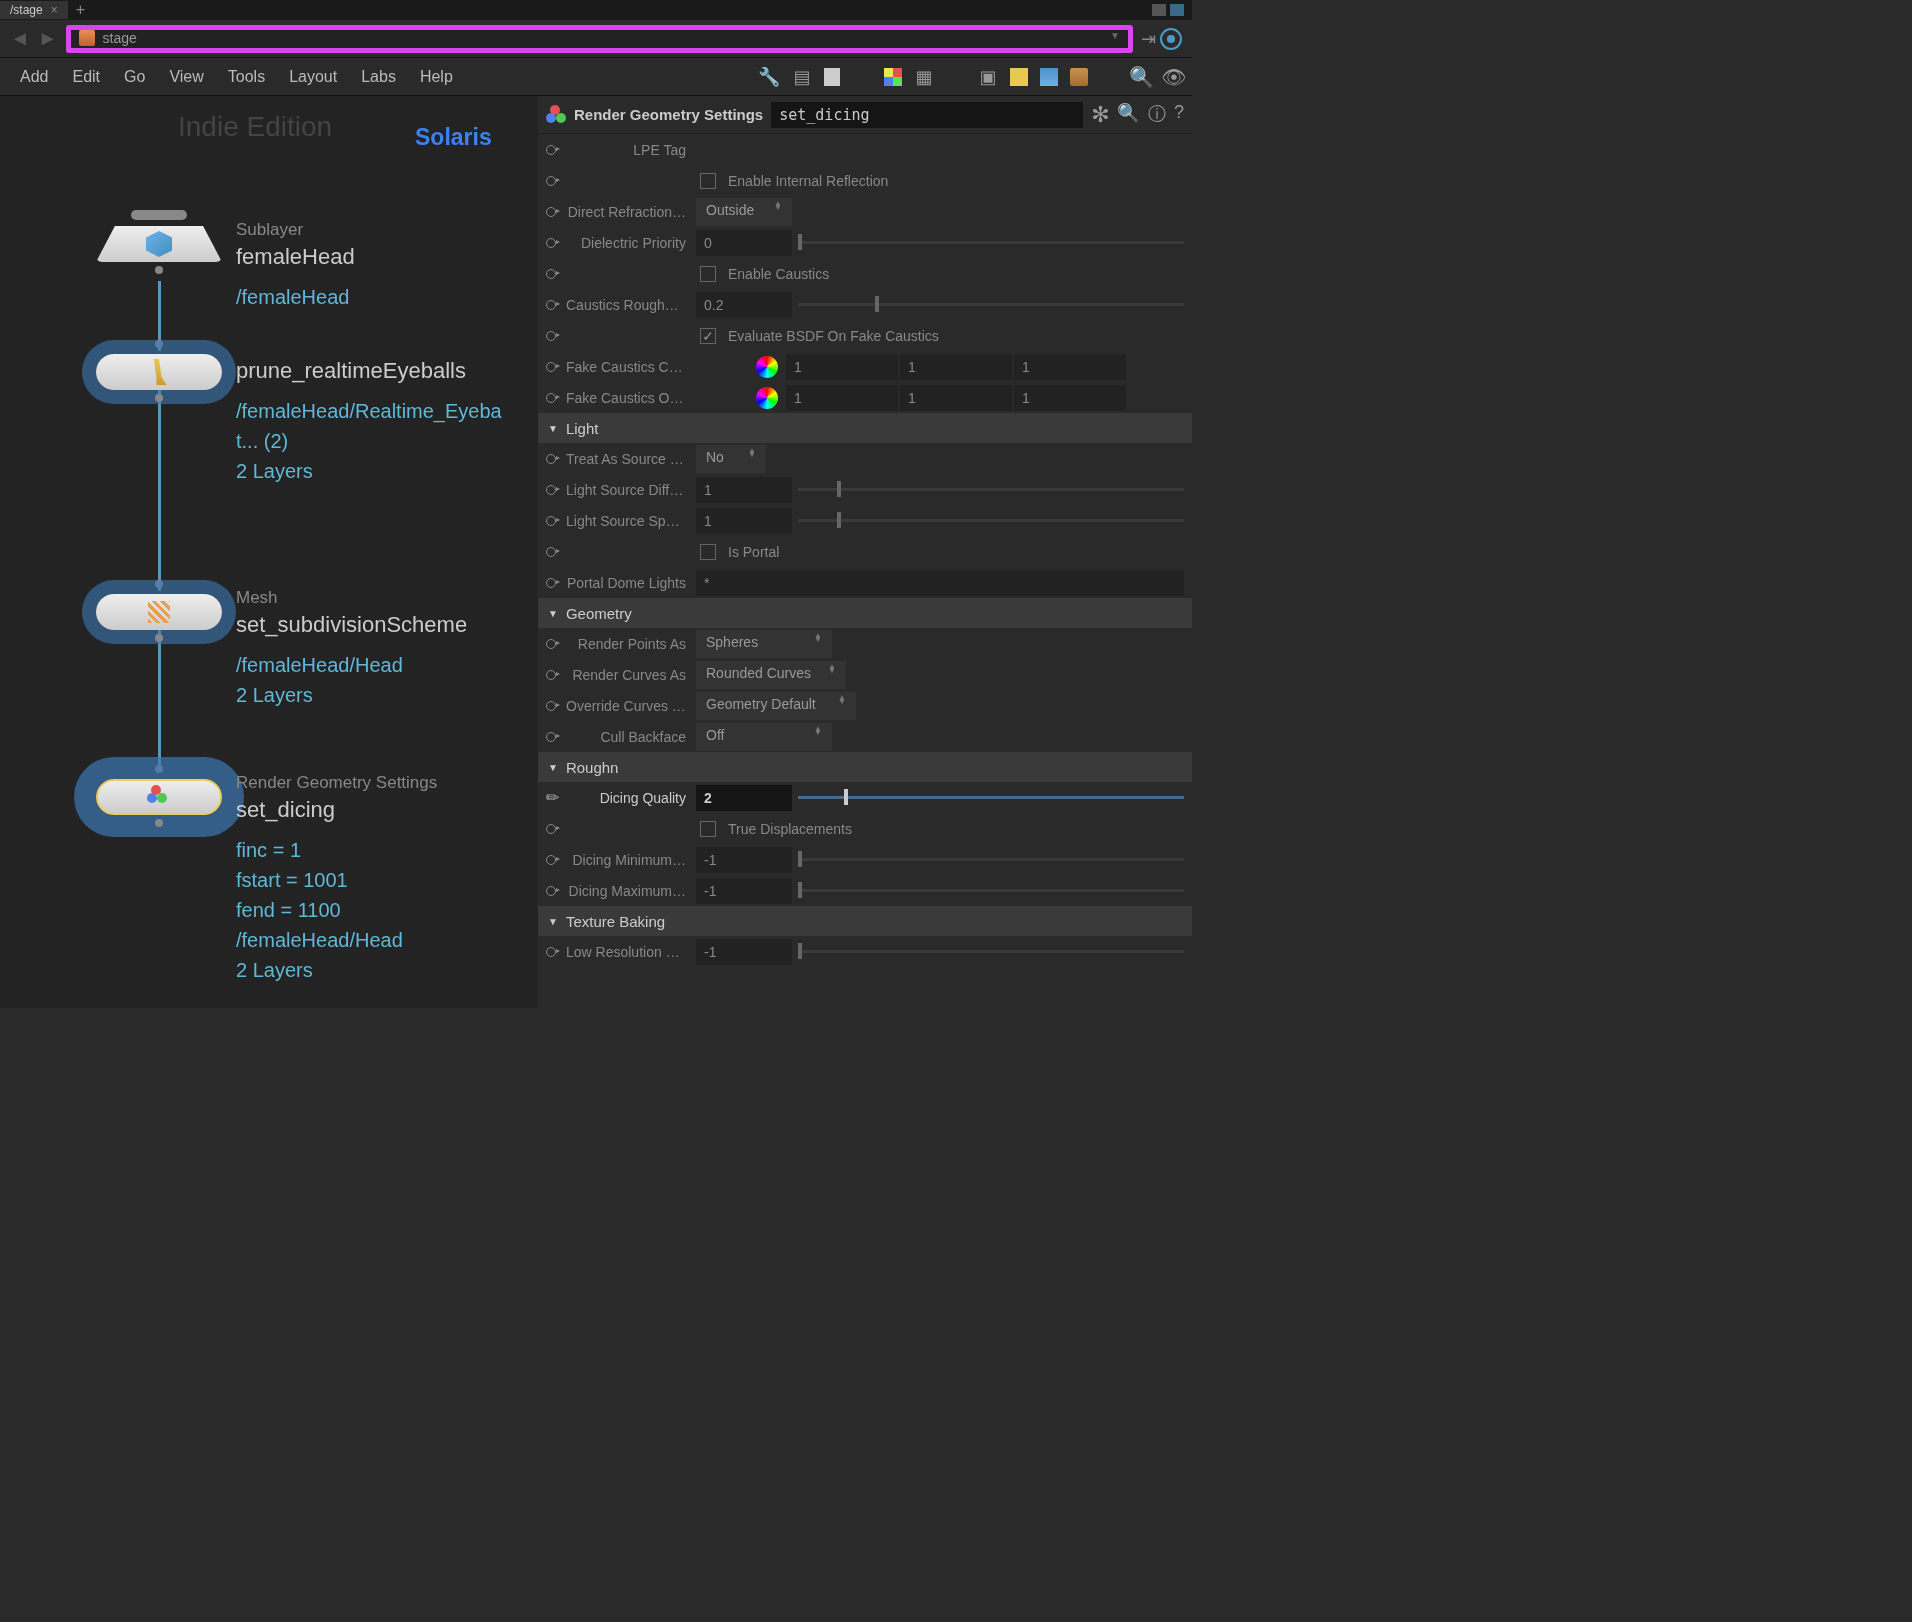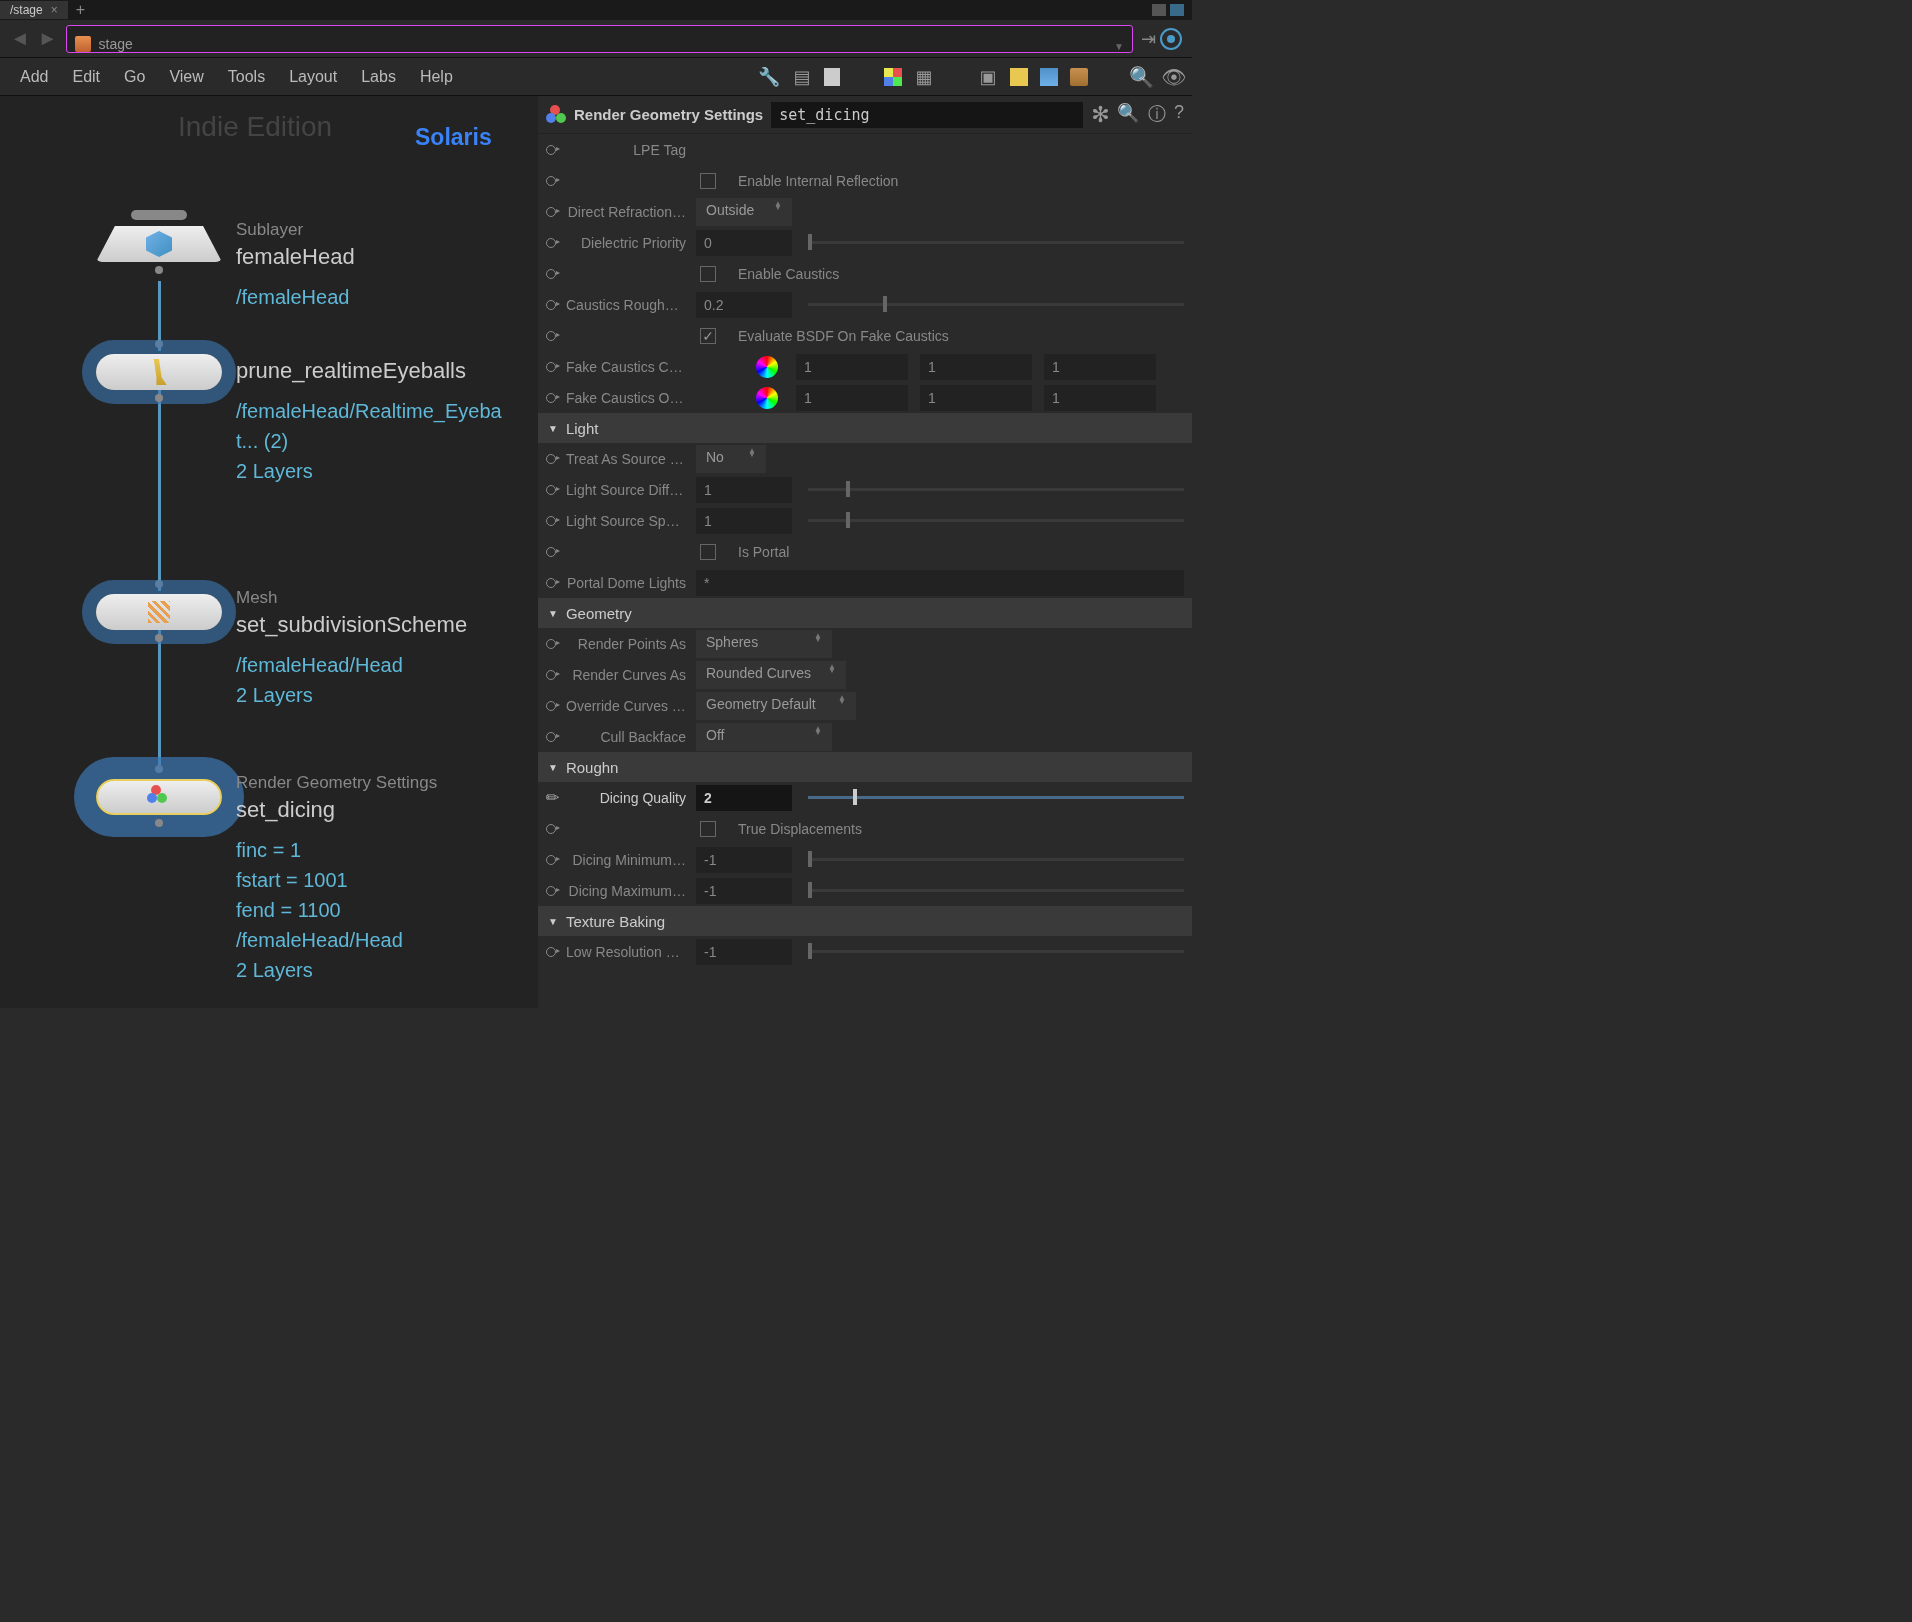--- a/index.html
+++ b/index.html
@@ -9,21 +9,21 @@
 .tab-bar { background: #1a1a1a; height: 20px; display: flex; align-items: center; }
 .tab { background: #333; color: #ccc; padding: 2px 10px; font-size: 12px; display: flex; align-items: center; gap: 8px; }
 .tab-close { color: #888; cursor: pointer; }
 .tab-add { color: #888; padding: 0 8px; font-size: 16px; }
 .window-controls { margin-left: auto; display: flex; gap: 4px; padding-right: 8px; }
 .win-btn { width: 14px; height: 12px; background: #555; }
 
 
 .nav-bar { background: #2a2a2a; height: 38px; display: flex; align-items: center; padding: 0 10px; gap: 8px; border-bottom: 1px solid #111; }
 .nav-arrow { font-size: 20px; color: #555; }
-.nav-path { flex: 1; background: #222; height: 28px; display: flex; align-items: flex-end; padding: 0 8px; border: 1px solid #d946ef; border-radius: 3px; }
+.nav-path { flex: 1; background: #222; height: 28px; display: flex; align-items: flex-start; padding: 0 8px; border: 5px solid #d946ef; border-radius: 3px; }
 .nav-icon { width: 16px; height: 16px; background: linear-gradient(#e89050, #c06030); border-radius: 2px; margin-right: 8px; }
 .nav-end-icons { display: flex; gap: 4px; align-items: center; }
 .pin-icon { font-size: 18px; color: #888; }
 .radar-icon { width: 22px; height: 22px; border: 2px solid #4a9bc8; border-radius: 50%; position: relative; }
 .radar-icon::after { content: ''; position: absolute; width: 8px; height: 8px; background: #4a9bc8; border-radius: 50%; top: 5px; left: 5px; }
 
 
 .menu-bar { background: #2a2a2a; height: 38px; display: flex; align-items: center; padding: 0 8px; border-bottom: 1px solid #111; }
 .menu-item { padding: 0 12px; color: #bbb; font-size: 16px; }
 .menu-icons { margin-left: auto; display: flex; gap: 12px; align-items: center; }
@@ -68,21 +68,21 @@
 .gear-icon::before { content: '✻'; font-size: 22px; color: #999; }
 
 .params-body { flex: 1; overflow-y: auto; padding: 0; }
 
 .param-row { display: flex; align-items: center; height: 31px; padding: 0 8px; }
 .param-pin { width: 20px; display: flex; align-items: center; }
 .pin-circle { width: 10px; height: 10px; border: 1.5px solid #888; border-radius: 50%; position: relative; }
 .pin-circle::after { content: '▸'; position: absolute; font-size: 8px; color: #888; left: 9px; top: -2px; }
 .param-label { width: 130px; text-align: right; padding-right: 10px; color: #888; font-size: 14px; overflow: hidden; text-overflow: ellipsis; white-space: nowrap; }
 .param-label.active { color: #ccc; }
-.param-value { flex: 1; display: flex; align-items: center; gap: 12px; }
+.param-value { flex: 1; display: flex; align-items: center; gap: 2px; }
 .param-input { background: #222; border: none; color: #888; padding: 4px 8px; height: 26px; width: 96px; font-size: 14px; }
 .param-input.active { background: #151515; color: #ccc; font-weight: bold; }
 .param-input.triple { width: 112px; }
 .param-select { background: #333; color: #999; padding: 4px 10px; height: 28px; width: 136px; display: flex; align-items: flex-start; justify-content: space-between; font-size: 14px; }
 .select-arrows { font-size: 8px; line-height: 0.6; color: #777; }
 .param-checkbox { width: 16px; height: 16px; border: 1px solid #666; background: #2a2a2a; margin-left: 4px; margin-right: 10px; display: flex; align-items: center; justify-content: center; }
 .param-checkbox.checked::after { content: '✓'; color: #999; font-size: 14px; }
 .param-slider { flex: 1; height: 3px; background: #3a3a3a; position: relative; margin-left: 4px; }
 .param-slider-handle { position: absolute; width: 4px; height: 16px; background: #666; top: -7px; }
 .param-color-swatch { width: 22px; height: 22px; border-radius: 50%; background: conic-gradient(red, yellow, lime, cyan, blue, magenta, red); margin-right: 6px; }

